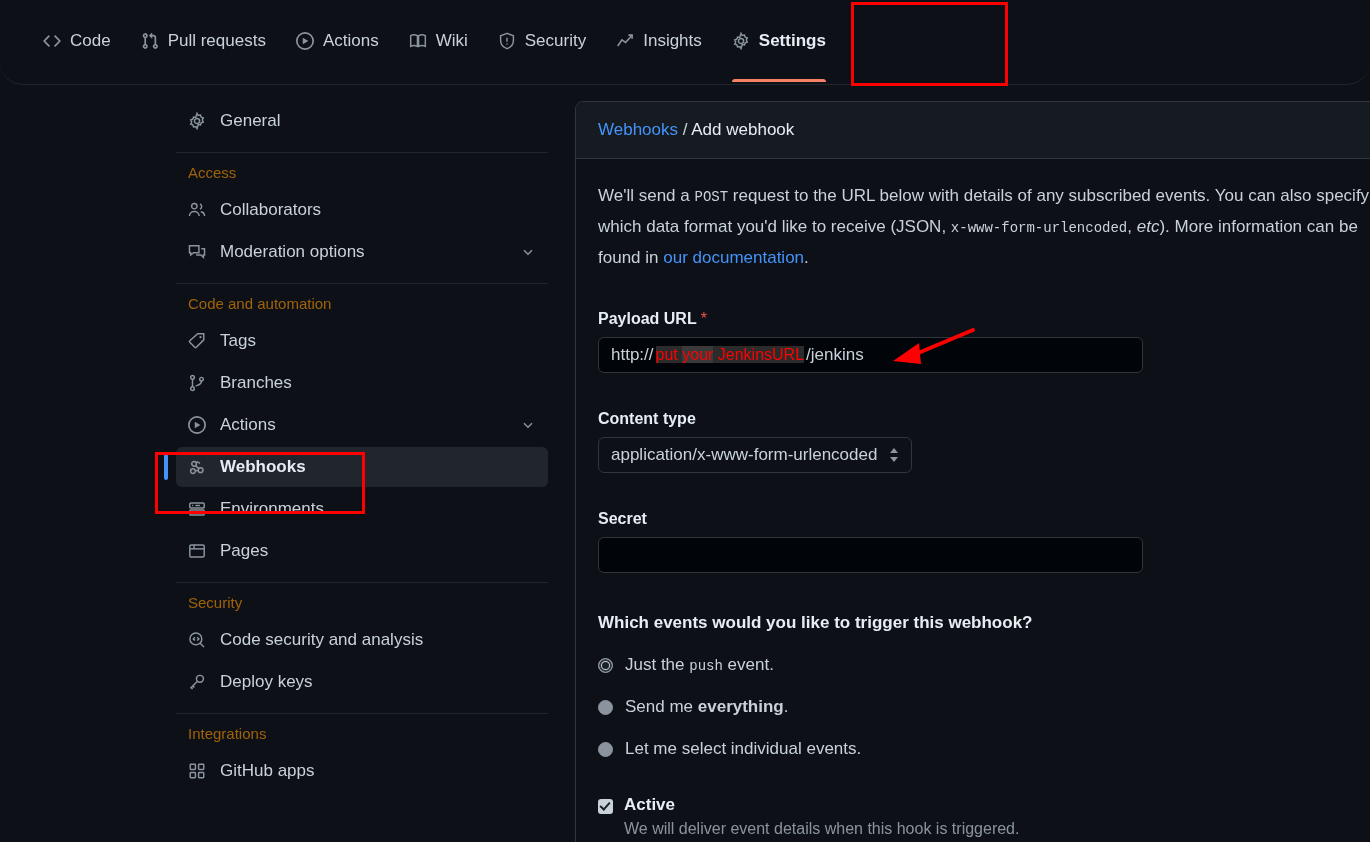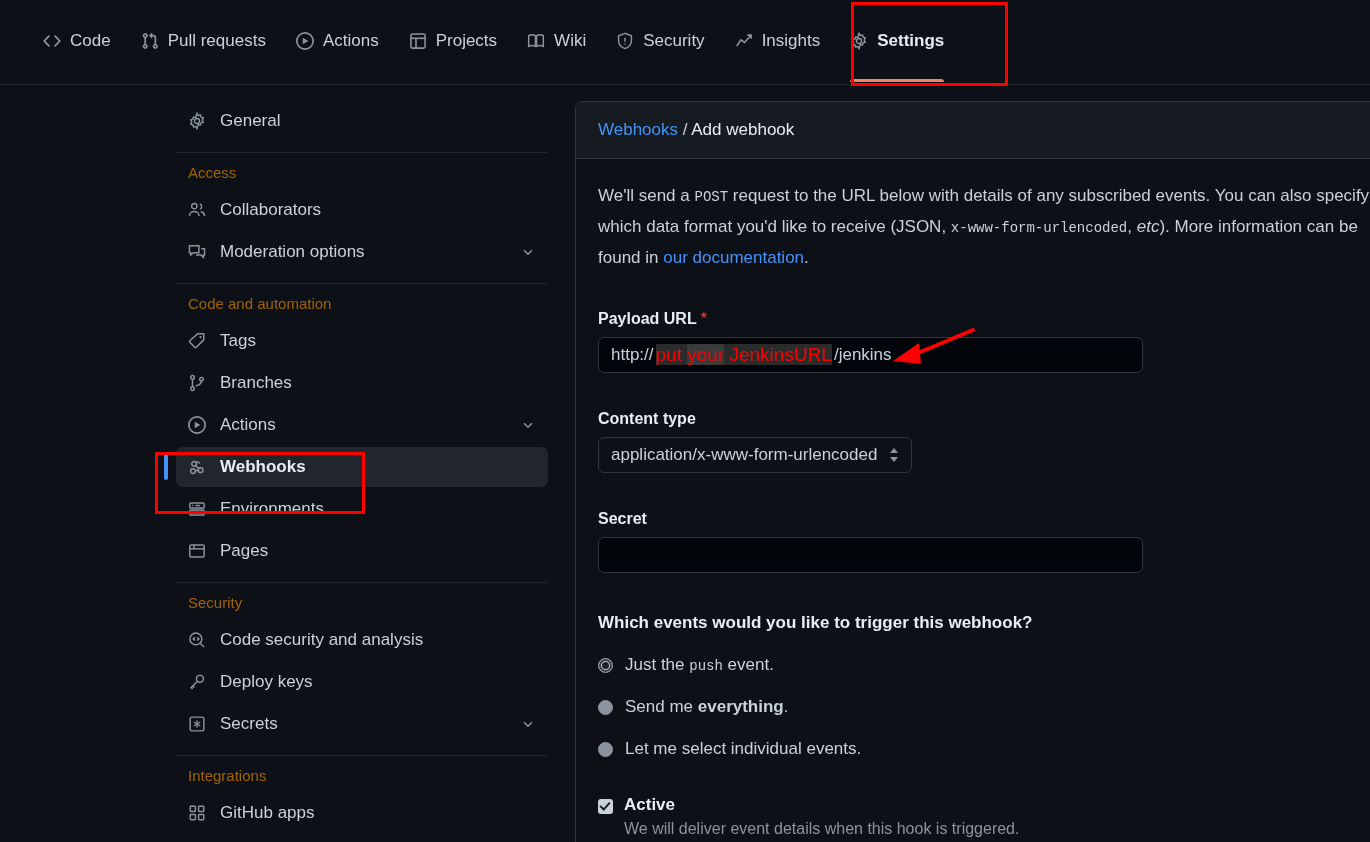--- a/index.html
+++ b/index.html
@@ -11,20 +11,21 @@
     color: #c9d1d9;
     overflow: hidden;
   }
   #root { position: relative; width: 1370px; height: 842px; }
 
   
   .topnav {
     position: absolute; left: 0; top: 0; width: 1370px; height: 85px;
     background: #0d1117;
     border-bottom: 1px solid #21262d;
+    border-radius: 23px;
   }
   .nav-items { display: flex; align-items: center; height: 82px; padding-left: 28px; }
   .nav-item {
     display: flex; align-items: center; gap: 9px;
     height: 82px; padding: 0 15px; position: relative;
     color: #c9d1d9; font-size: 17px; cursor: pointer; white-space: nowrap;
   }
   .nav-item.active { font-weight: bold; color: #e6edf3; }
   .nav-item.active .nav-underline {
     position: absolute; left: 15px; right: 15px; bottom: 0px; height: 3px;
@@ -127,21 +128,21 @@
   }
   .active-label { font-size: 17px; font-weight: bold; color: #e6edf3; }
   .active-sub { font-size: 16px; color: #8b949e; margin-top: 5px; }
 
   
   .anno-rect {
     position: absolute; border: 3px solid #fe0000; pointer-events: none; z-index: 60;
   }
   .anno-arrow { position: absolute; z-index: 60; pointer-events: none; }
   .url-anno {
-    color: #fe0000; font-size: 19px; padding: 1px 2px; white-space: pre;
+    color: #fe0000; font-size: 16px; padding: 1px 2px; white-space: pre;
   }
   .url-anno .hl { background: #2b2b2b; }
   .url-anno .hl2 { background: #3a3a3a; }
 </style>
 </head>
 <body>
 
 <div id="root">
 
   <div class="topnav">
@@ -162,30 +163,20 @@
           </span>
           <span>Pull requests</span>
         </div>
         <div class="nav-item">
           <span class="nav-icon">
             <svg width="18" height="18" viewBox="0 0 16 16" fill="currentColor">
               <path d="M8 0a8 8 0 1 1 0 16A8 8 0 0 1 8 0ZM1.5 8a6.5 6.5 0 1 0 13 0 6.5 6.5 0 0 0-13 0Zm4.879-2.773 4.264 2.559a.25.25 0 0 1 0 .428l-4.264 2.559A.25.25 0 0 1 6 10.559V5.442a.25.25 0 0 1 .379-.215Z"></path>
             </svg>
           </span>
           <span>Actions</span>
-        </div>
-        <div class="nav-item">
-          <span class="nav-icon">
-            <svg width="18" height="18" viewBox="0 0 16 16" fill="none" stroke="currentColor" stroke-width="1.4">
-              <rect x="1.7" y="1.7" width="12.6" height="12.6" rx="1.4"></rect>
-              <line x1="1.7" y1="5.6" x2="14.3" y2="5.6"></line>
-              <line x1="6.2" y1="5.6" x2="6.2" y2="14.3"></line>
-            </svg>
-          </span>
-          <span>Projects</span>
         </div>
         <div class="nav-item">
           <span class="nav-icon">
             <svg width="18" height="18" viewBox="0 0 16 16" fill="none" stroke="currentColor" stroke-width="1.3">
               <path d="M1.5 3.2c1.8-.9 4-.9 6 0v9.5c-2-.9-4.2-.9-6 0V3.2Z"></path>
               <path d="M14.5 3.2c-1.8-.9-4-.9-6 0v9.5c1.8-.9 4.2-.9 6 0V3.2Z"></path>
             </svg>
           </span>
           <span>Wiki</span>
         </div>
@@ -349,34 +340,20 @@
         <div class="side-item">
           <span class="side-icon">
             <svg width="18" height="18" viewBox="0 0 16 16" fill="none" stroke="currentColor" stroke-width="1.3">
               <circle cx="10.6" cy="5.2" r="3.1"></circle>
               <path d="M8.4 7.4 2.2 13.6"></path>
               <path d="M4.3 11.5 5.7 12.9"></path>
               <path d="M2.9 12.9 4.1 14.1"></path>
             </svg>
           </span>
           <span class="side-label">Deploy keys</span>
-        </div>
-        <div class="side-item">
-          <span class="side-icon">
-            <svg width="18" height="18" viewBox="0 0 16 16" fill="none" stroke="currentColor" stroke-width="1.3">
-              <rect x="1.9" y="1.9" width="12.2" height="12.2" rx="1.6"></rect>
-              <path d="M8 4.6v6.8M5.1 6.3l5.8 3.4M10.9 6.3 5.1 9.7" stroke-width="1.1"></path>
-            </svg>
-          </span>
-          <span class="side-label">Secrets</span>
-          <span class="chev">
-            <svg width="16" height="16" viewBox="0 0 16 16" fill="none" stroke="currentColor" stroke-width="1.5">
-              <polyline points="4,6.3 8,10.3 12,6.3"></polyline>
-            </svg>
-          </span>
         </div>
         <div class="side-sep"></div>
         <div class="side-group-title">Integrations</div>
         <div class="side-item">
           <span class="side-icon">
             <svg width="18" height="18" viewBox="0 0 16 16" fill="none" stroke="currentColor" stroke-width="1.3">
               <rect x="2" y="2" width="4.6" height="4.6" rx=".6"></rect>
               <rect x="9.4" y="2" width="4.6" height="4.6" rx=".6"></rect>
               <rect x="2" y="9.4" width="4.6" height="4.6" rx=".6"></rect>
               <rect x="9.4" y="9.4" width="4.6" height="4.6" rx=".6"></rect>

